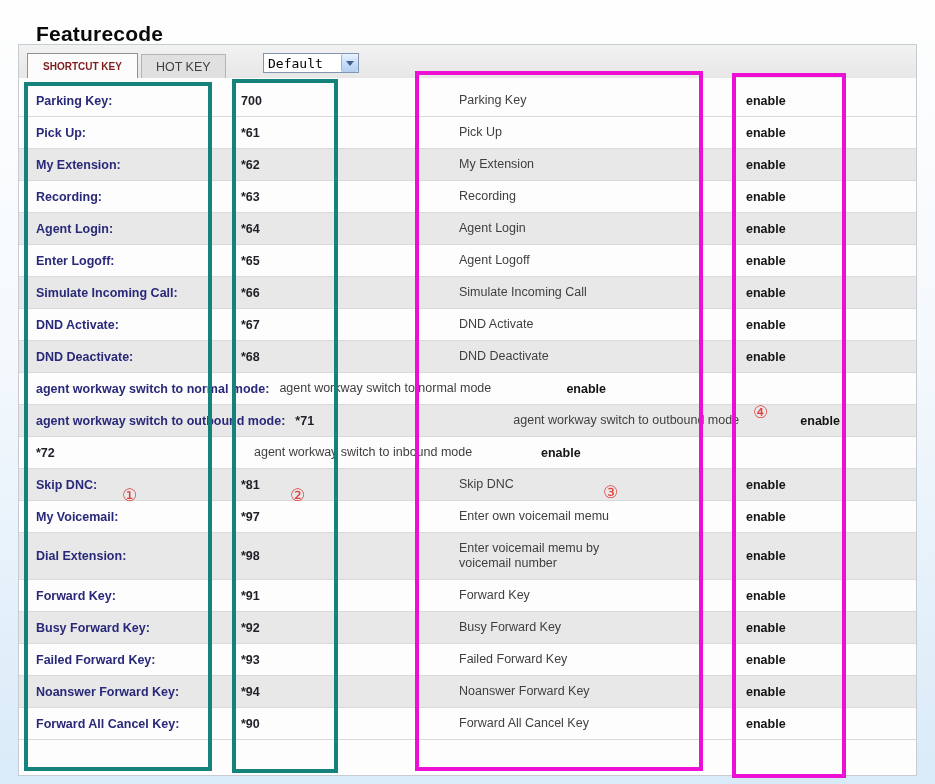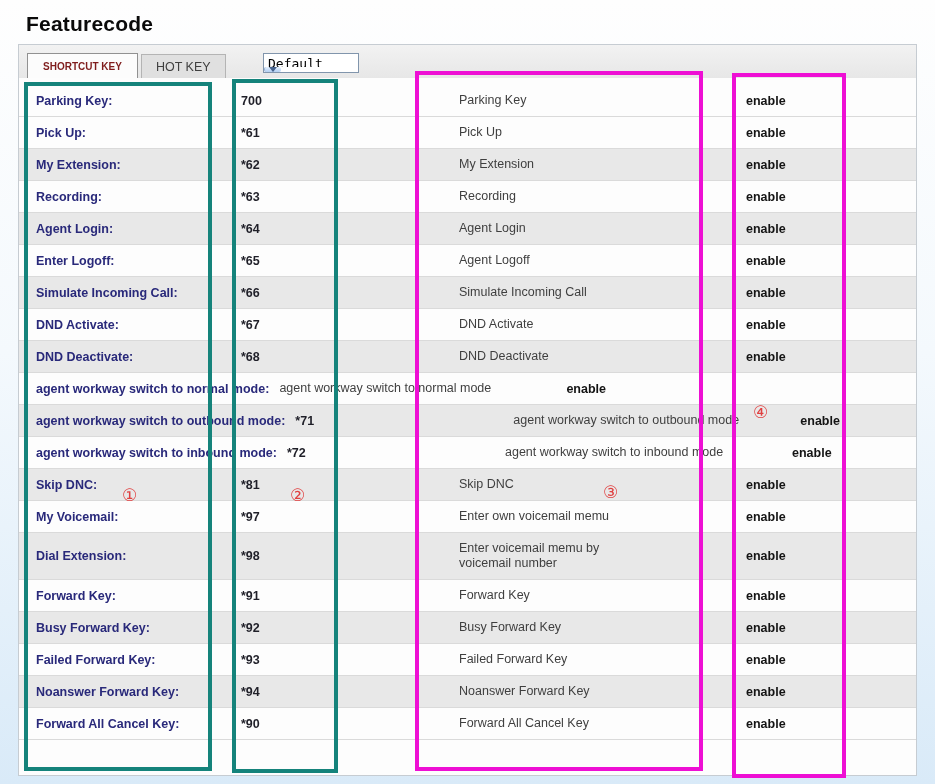--- a/index.html
+++ b/index.html
@@ -3,21 +3,21 @@
 <meta charset="utf-8">
 <style>
   * { box-sizing: border-box; }
   html, body { margin: 0; padding: 0; }
   body {
     width: 935px; height: 784px; position: relative; overflow: hidden;
     font-family: "Liberation Sans", sans-serif;
     background: linear-gradient(180deg, #fefefe 0%, #f4f9fd 45%, #d9eaf8 100%);
   }
   .page-title {
-    position: absolute; left: 20px; top: 6px; margin: 6px;
+    position: absolute; left: 20px; top: 6px; margin: 16px;
     font-size: 21px; font-weight: bold; color: #0a0a0a; letter-spacing: 0.2px;
   }
   .panel {
     position: absolute; left: 18px; top: 44px; width: 899px; height: 732px;
     background: #fdfdfd; border: 1px solid #c6ccd2;
   }
   .tabbar {
     position: relative; height: 33px;
     background: linear-gradient(180deg, #f2f2f2, #e7e7e7);
     display: flex; align-items: flex-end; padding-left: 8px;
@@ -29,21 +29,21 @@
     background: #fcfcfc; border: 1px solid #919191; border-bottom: none;
     padding: 7px 15px 6px; font-weight: bold; font-size: 10px; color: #7f1d1d;
   }
   .tab.inactive {
     background: #e0e0e0; border: 1px solid #b4b4b4; border-bottom: none;
     padding: 5px 14px 4px; font-size: 12.5px; color: #404040; margin-left: 3px;
   }
   .select-box {
     position: absolute; left: 244px; top: 8px; width: 96px; height: 20px;
     border: 1px solid #8195ac; background: #fff;
-    display: flex; align-items: stretch; cursor: pointer; flex-direction: column;
+    display: flex; align-items: stretch; cursor: pointer;
   }
   .select-text {
     flex: 1; font-family: "DejaVu Sans Mono", monospace; font-size: 13px;
     color: #000; padding: 2px 0 0 4px; white-space: nowrap; overflow: hidden;
   }
   .select-arrow-btn {
     width: 17px; border-left: 1px solid #9ab4d4; border-radius: 2px;
     background: linear-gradient(180deg, #e9f3fe 0%, #c7dcf7 55%, #b4d0f2 100%);
     display: flex; align-items: center; justify-content: center;
   }
@@ -168,21 +168,20 @@
   </div>
 
   <div class="row shaded">
     <span class="c-label">agent workway switch to outbound mode:</span>
     <span class="c-code">*71</span>
     <span class="c-desc">agent workway switch to outbound mode</span>
     <span class="c-enable">enable</span>
   </div>
 
   <div class="row">
-    <span class="c-label">agent workway switch to inbound mode:</span>
     <span class="c-code">*72</span>
     <span class="c-desc">agent workway switch to inbound mode</span>
     <span class="c-enable">enable</span>
   </div>
 
   <div class="row shaded">
     <span class="c-label">Skip DNC:</span>
     <span class="c-code">*81</span>
     <span class="c-desc">Skip DNC</span>
     <span class="c-enable">enable</span>

